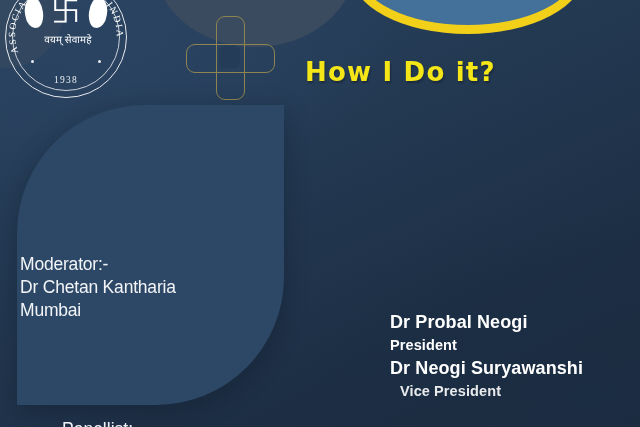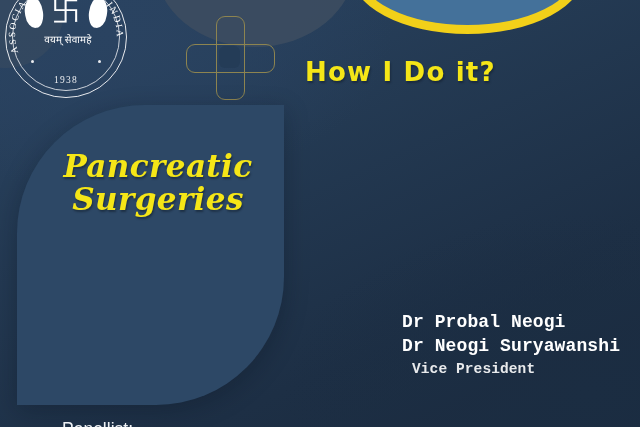--- a/index.html
+++ b/index.html
@@ -141,25 +141,25 @@
     font-weight: bold;
     font-size: 26px;
     line-height: 44px;
     letter-spacing: 1.2px;
     text-shadow: 1px 2px 2px rgba(12,20,32,.40);
   }
 
   
   .officials {
     position: absolute;
-    left: 402px;
+    left: 390px;
     top: 310px;
     width: 228px;
     color: #ffffff;
-    font-family: Liberation Mono, monospace;
+    font-family: Liberation Sans, sans-serif;
   }
   .officials .name {
     font-size: 18px;
     font-weight: bold;
     line-height: 24px;
     letter-spacing: .1px;
     white-space: nowrap;
   }
   .officials .role {
     font-size: 14.5px;
@@ -275,31 +275,33 @@
     <div class="logo-motto">वयम् सेवामहे</div>
     <div class="logo-dot l"></div>
     <div class="logo-dot r"></div>
     <div class="logo-year">1938</div>
   </div>
 
   <div class="how-i-do-it">How I Do it?</div>
 
   <div class="leaf-panel"></div>
 
-  <div class="script-title">
-    <span>Pancreatic</span>
-    <span class="line2">Surgeries</span>
+
+  <div class="moderator-block">
+    <div>Moderator:-</div>
+    <div>Dr Chetan Kantharia</div>
+    <div>Mumbai</div>
   </div>
-
 
   <div class="panellist-label">Panellist:-</div>
 
   <div class="officials">
     <div class="row">
       <div class="name">Dr Probal Neogi</div>
+      <div class="role">President</div>
     </div>
     <div class="row">
       <div class="name">Dr Neogi Suryawanshi</div>
       <div class="role">Vice President</div>
     </div>
   </div>
 
 </div>
 
 </body></html>

